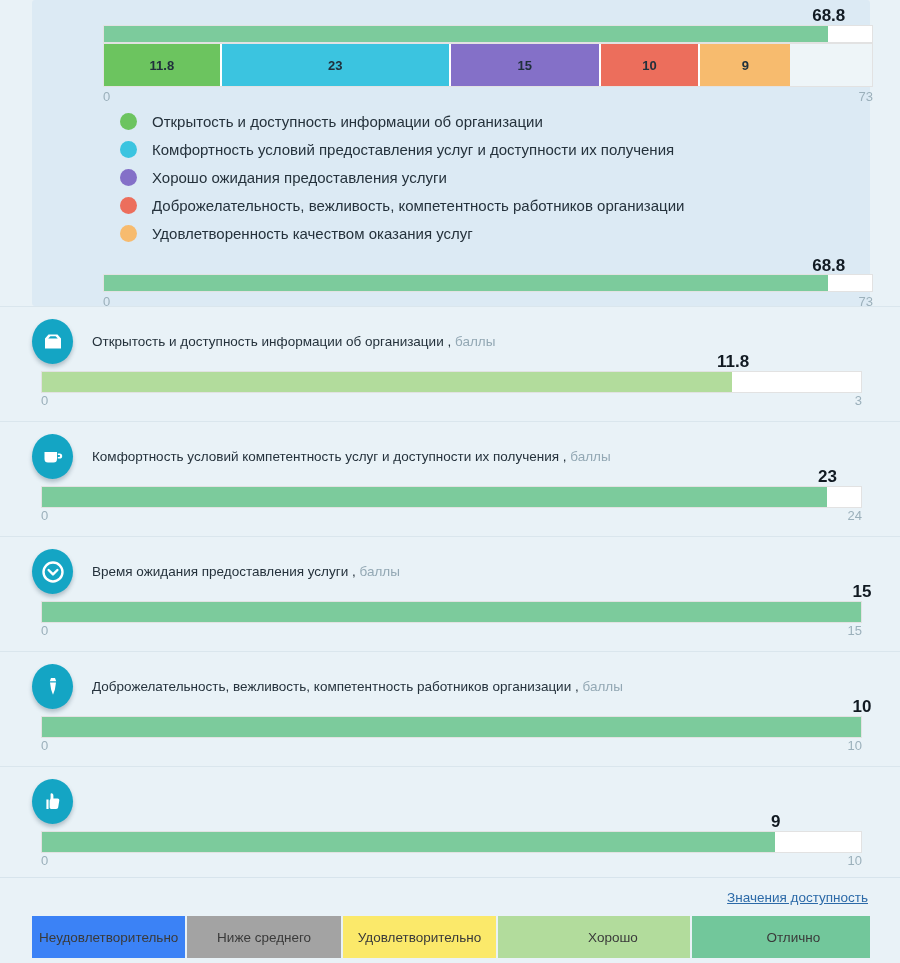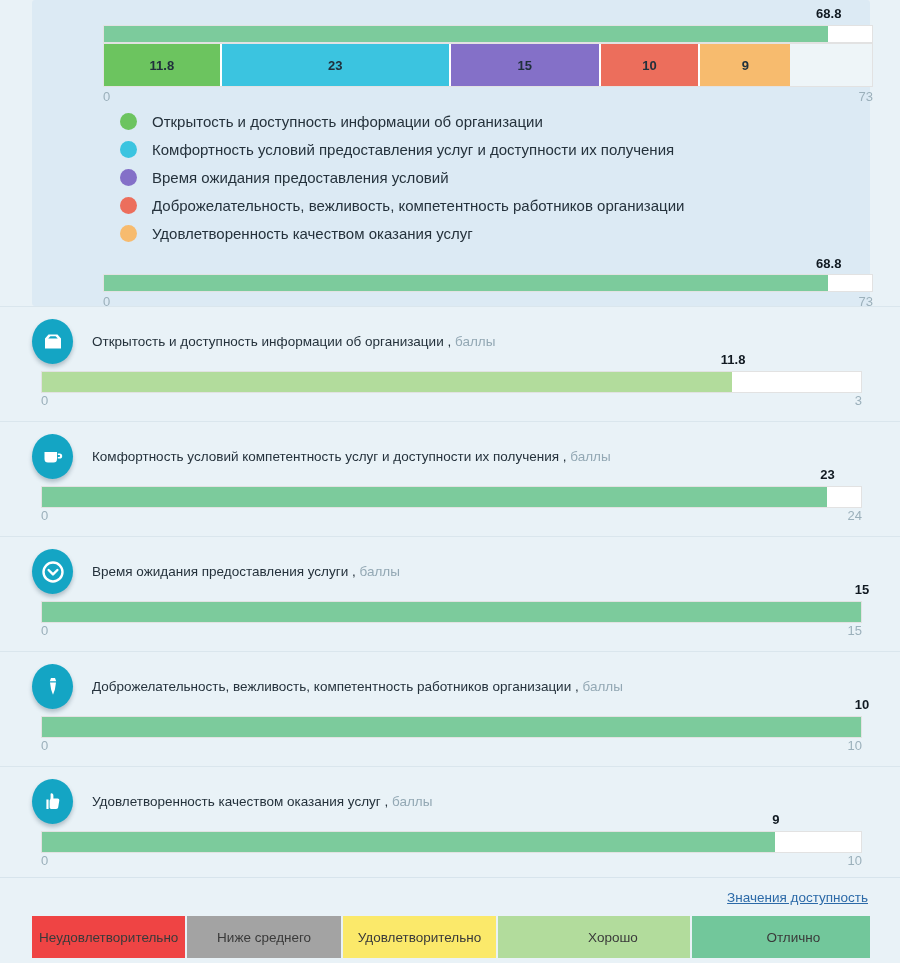--- a/index.html
+++ b/index.html
@@ -16,21 +16,21 @@
     position: absolute;
     left: 32px; top: 0; width: 838px; height: 306px;
     background: #dceaf4;
     border-radius: 3px;
   }
 
   
   .barblock { position: absolute; }
   .bar-value {
     position: absolute;
-    font-size: 13px;
+    font-size: 17px;
     font-weight: bold;
     color: #111a22;
     transform: translateX(-50%);
     white-space: nowrap;
   }
   .bar-track {
     position: absolute;
     background: #ffffff;
     border: 1px solid #e2e2e2;
     overflow: hidden;
@@ -175,21 +175,21 @@
     <div class="legend-row">
       <span class="legend-dot" style="background:#6cc45f;"></span>
       <span class="legend-label">Открытость и доступность информации об организации</span>
     </div>
     <div class="legend-row">
       <span class="legend-dot" style="background:#3bc4e0;"></span>
       <span class="legend-label">Комфортность условий предоставления услуг и доступности их получения</span>
     </div>
     <div class="legend-row">
       <span class="legend-dot" style="background:#8470c8;"></span>
-      <span class="legend-label">Время ожидания предоставления условий</span>
+      <span class="legend-label">Хорошо ожидания предоставления услуги</span>
     </div>
     <div class="legend-row">
       <span class="legend-dot" style="background:#ec6e5c;"></span>
       <span class="legend-label">Доброжелательность, вежливость, компетентность работников организации</span>
     </div>
     <div class="legend-row">
       <span class="legend-dot" style="background:#f7bb6e;"></span>
       <span class="legend-label">Удовлетворенность качеством оказания услуг</span>
     </div>
   </div>
@@ -304,39 +304,35 @@
   </div>
 </div>
 
 <div class="row" style="top:766px; height:111px;">
   <div class="row-head">
     <span class="icon-badge">
       <svg width="24" height="24" viewBox="0 0 24 24">
           <path fill="#ffffff" d="M10.4 3.2 C11.8 3.2 12.4 4.4 12.4 5.8 L12.4 8.6 H16.6 C17.7 8.6 18.5 9.5 18.3 10.6 L17.2 17.2 C17.05 18.2 16.2 18.9 15.2 18.9 H10.2 C9.3 18.9 8.6 18.2 8.6 17.3 V10.4 C9.7 9.3 9.6 7.6 9.6 6 C9.6 4.6 9.4 3.2 10.4 3.2 Z M5.4 9.6 H7.6 V18.9 H5.4 Z"></path>
         </svg>
     </span>
-    <span class="row-title">
-      <span>Удовлетворенность качеством оказания услуг ,</span>
-      <span class="row-units">баллы</span>
-    </span>
   </div>
   <div class="barblock" style="left:41px; top:45px; width:821px; height:60px;">
     <div class="bar-value" style="top:0px; left:89.5%;">9</div>
     <div class="bar-track" style="left:0; top:19px; width:821px; height:22px;">
       <div class="bar-fill" style="width:89.5%;"></div>
     </div>
     <div style="position:absolute; left:0; top:41px; width:821px; height:16px;">
       <div class="axis-min">0</div>
       <div class="axis-max">10</div>
     </div>
   </div>
 </div>
 
 <div class="footer">
   <a class="values-link">Значения доступность</a>
   <div class="scale">
-    <div class="scale-cell" style="background:#ef4444;">Неудовлетворительно</div>
+    <div class="scale-cell" style="background:#3b82f6;">Неудовлетворительно</div>
     <div class="scale-cell" style="background:#a3a3a3;">Ниже среднего</div>
     <div class="scale-cell" style="background:#fbe96a;">Удовлетворительно</div>
     <div class="scale-cell" style="background:#b2dc9c;padding-left:38px;">Хорошо</div>
     <div class="scale-cell" style="background:#72c79b;padding-left:25px;">Отлично</div>
   </div>
 </div>
 
 </body></html>

